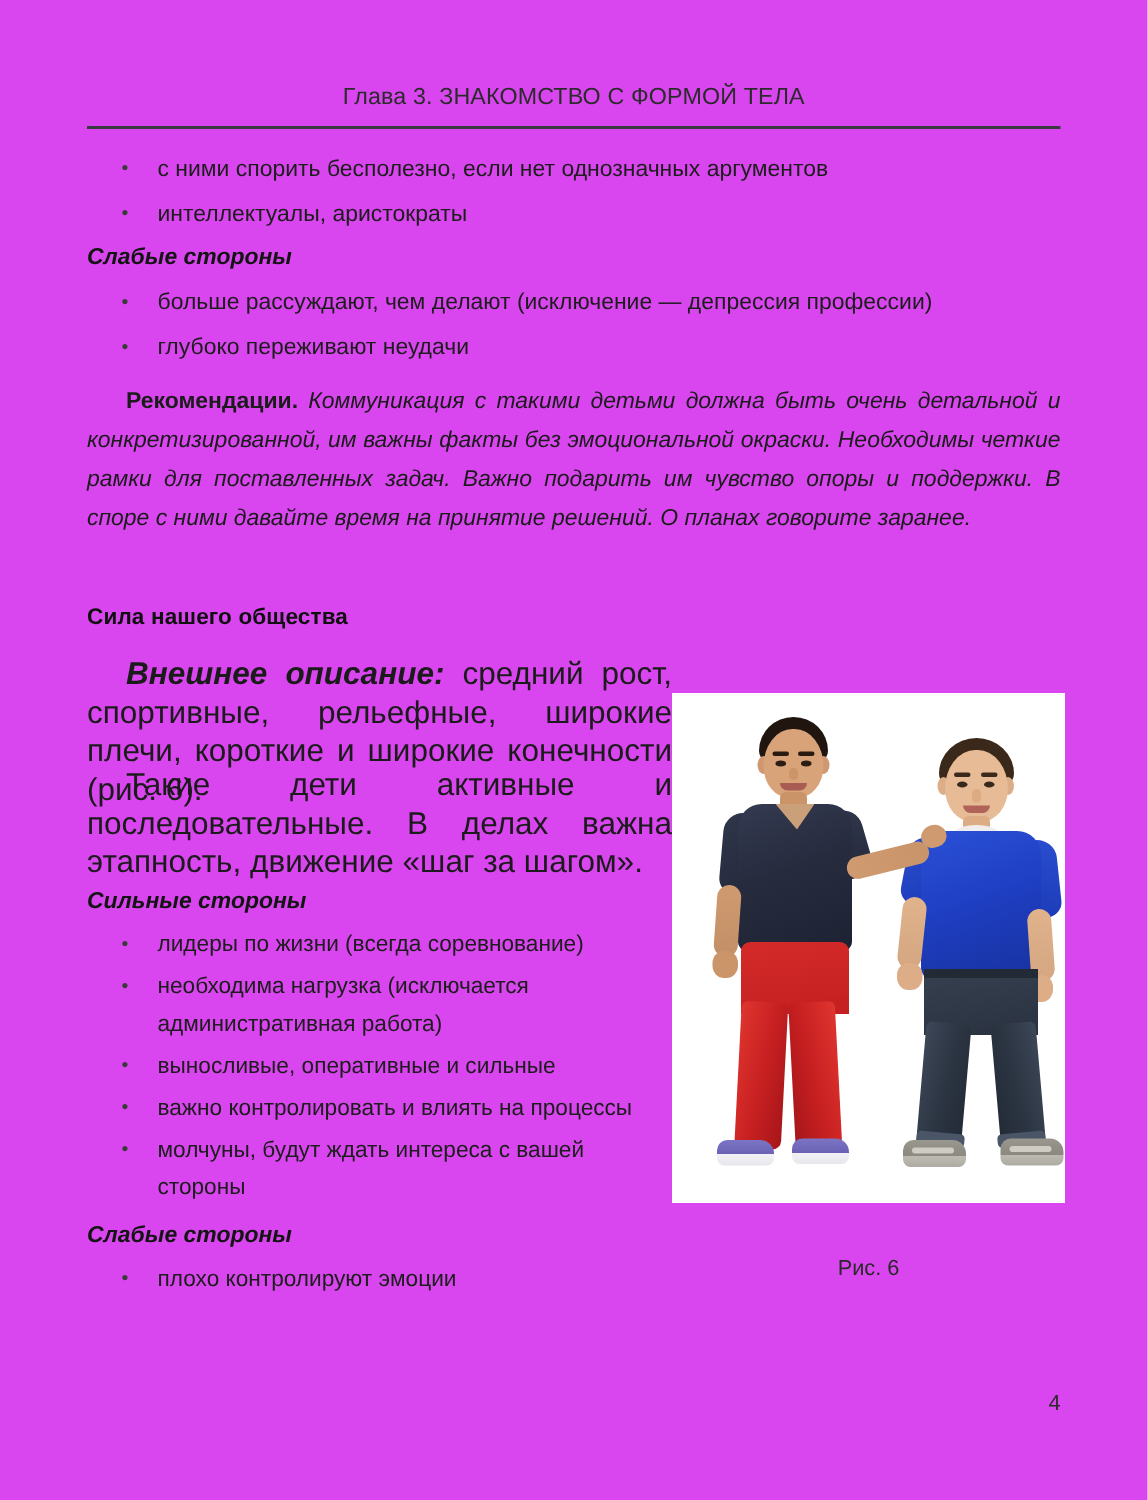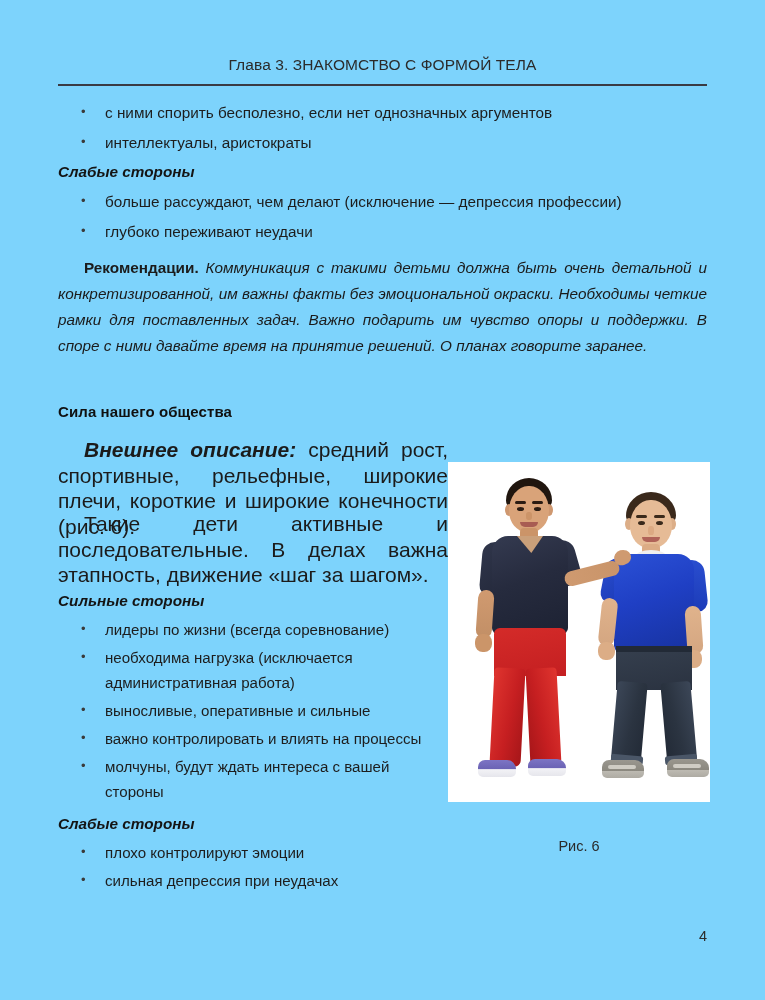--- a/index.html
+++ b/index.html
@@ -16,21 +16,21 @@
     font-family: "Liberation Sans", "DejaVu Sans", sans-serif;
     color: #1a1a1a;
     -webkit-font-smoothing: antialiased;
   }
 
   .page {
     position: absolute;
     inset: 0;
     width: 765px;
     height: 1000px;
-    background: #7dd3fc;
+    background: #d946ef;
   }
 
   
   .running-head {
     position: absolute;
     left: 58px;
     top: 56px;
     width: 649px;
     text-align: center;
     font-size: 15.5px;
@@ -412,21 +412,20 @@
       <li>выносливые, оперативные и сильные</li>
       <li>важно контролировать и влиять на процессы</li>
       <li>молчуны, будут ждать интереса с вашей стороны</li>
     </ul>
   </div>
 
   <div class="col-left" style="top:813px;">
     <p class="subhead">Слабые стороны</p>
     <ul class="blist narrow" style="margin-top:5px;">
       <li>плохо контролируют эмоции</li>
-      <li>сильная депрессия при неудачах</li>
     </ul>
   </div>
 
   <div class="figure">
     <div class="photo">
 
       <div class="boy">
         <div class="hair b1-hair"></div>
         <div class="b1-ear-l"></div>
         <div class="b1-ear-r"></div>

